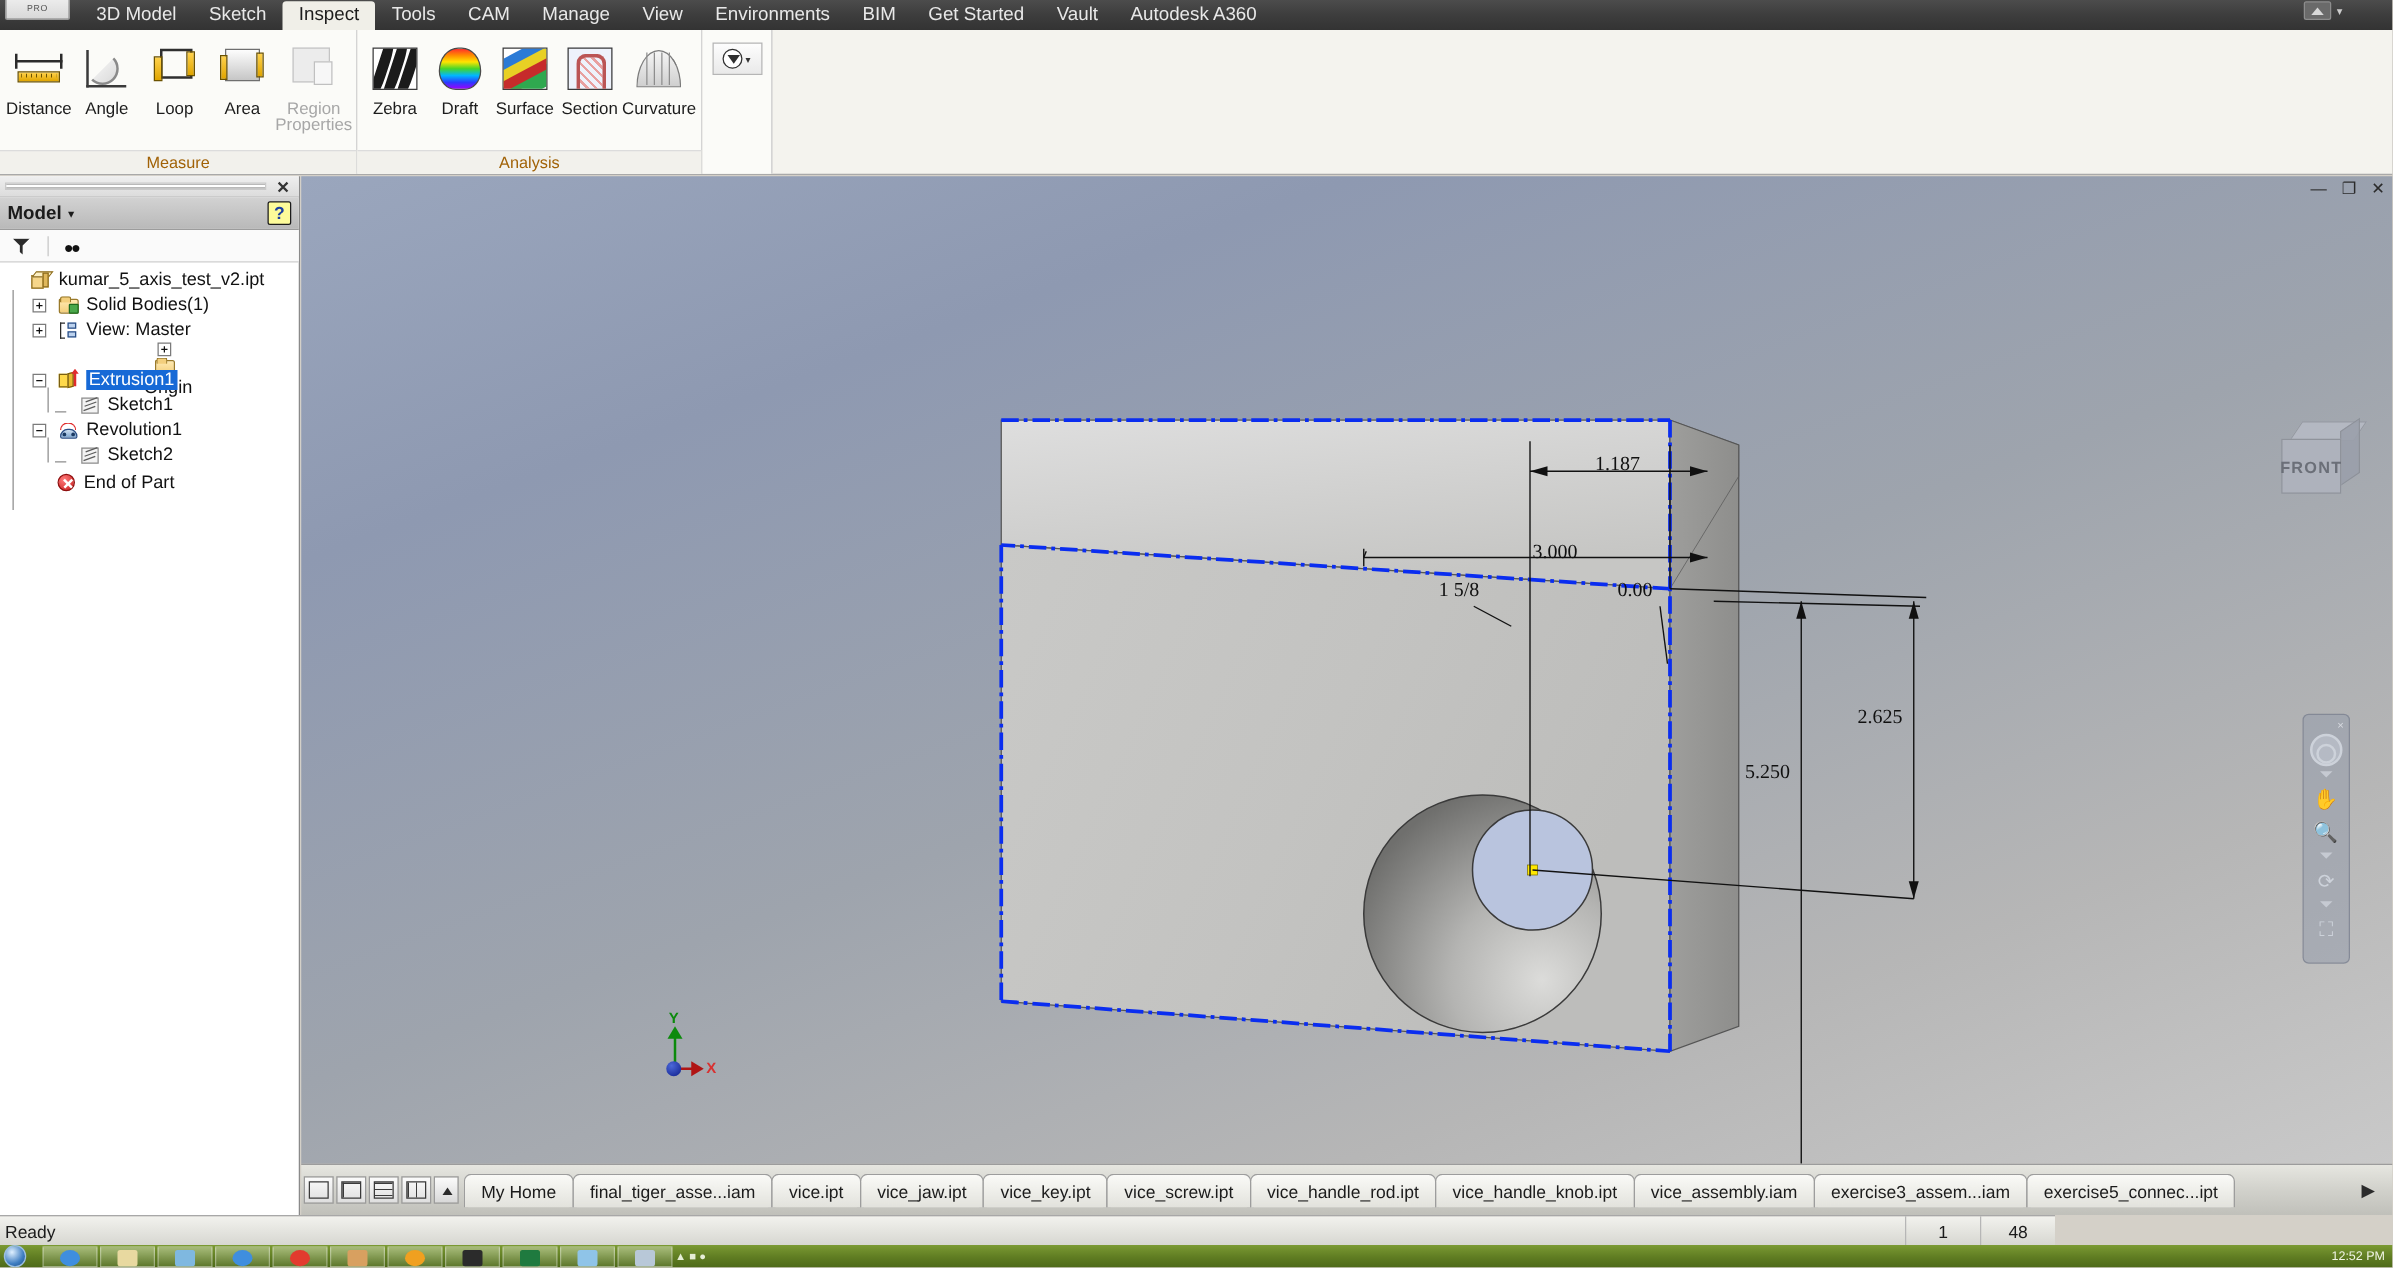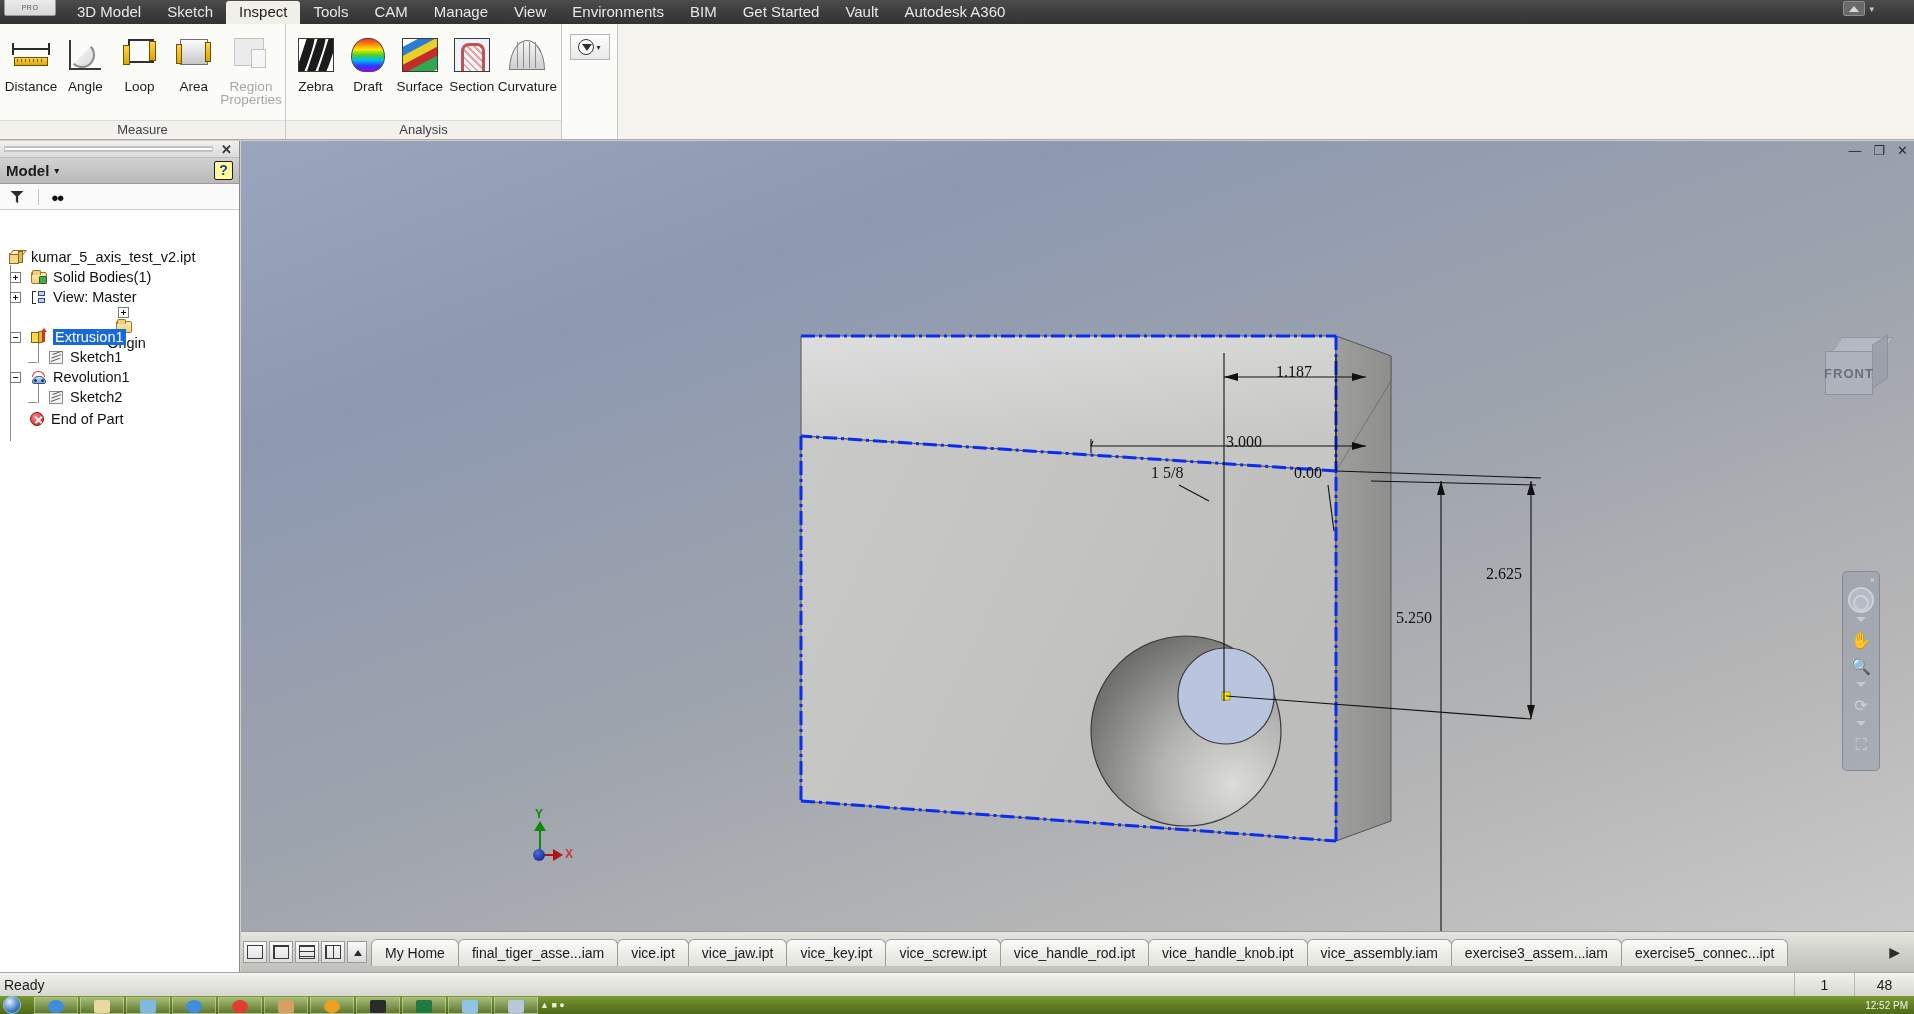--- a/index.html
+++ b/index.html
@@ -58,21 +58,21 @@
     position: absolute; left: 618px; top: 24px; right: 0; height: 116px;
     background: linear-gradient(180deg,#c9c9c9 0%,#a9a9a9 55%,#bdbdbd 100%);
   }
   .panel {
     position: relative; display: flex; flex-direction: column;
     border-right: 1px solid #c8c8c8; background: #fbfbf8;
     padding-top: 4px; z-index: 2;
   }
   .panel-items { display: flex; align-items: flex-start; height: 96px; padding: 0 4px; justify-content: space-between; }
   .panel-title {
-    text-align: center; font-size: 13px; color: #404040;
+    text-align: center; font-size: 13px; color: #a16207;
     border-top: 1px solid #dcdcdc; padding-top: 1px; height: 20px;
     background: #f2f1ec;
   }
   .bigbtn {
     width: 60px; display: flex; flex-direction: column; align-items: center;
     padding-top: 6px; cursor: default;
   }
   .bigbtn .glyph { width: 42px; height: 44px; position: relative; }
   .bigbtn .lbl { font-size: 13.5px; color: #1c1c1c; margin-top: 2px; text-align: center; line-height: 13px; }
   .bigbtn.disabled .lbl { color: #a7a7a7; }
@@ -204,21 +204,21 @@
     height: 26px; border-bottom: 1px solid #cfcfcf;
     display: flex; align-items: center; gap: 10px; padding-left: 6px; background:#fafafa;
   }
   .ibtn { width: 22px; height: 20px; position: relative; cursor: default; }
   .ic-filter { position:absolute; left:4px; top:4px; width:14px; height:13px;
     clip-path: polygon(0 0,100% 0,58% 45%,58% 100%,42% 85%,42% 45%);
     background:#2b2b2b; }
   .ic-find { position:absolute; left:2px; top:4px; width:18px; height:13px;
     color:#111; font-size:13px; line-height:13px; letter-spacing:-2px; }
   .vsep { width:1px; height:16px; background:#c6c6c6; }
-  .tree { flex:1; padding: 4px 0 0 4px; overflow:hidden; position: relative; margin-top: 33px; }
+  .tree { flex:1; padding: 4px 0 0 20px; overflow:hidden; position: relative; }
 
   .tnode { display:flex; align-items:center; height:20px; font-size:14.5px; color:#111; white-space:nowrap; position:relative; }
   .expander {
     width:11px; height:11px; border:1px solid #7b7b7b; background:#fff;
     position:relative; margin-right:3px; flex:none;
   }
   .expander::before { content:""; position:absolute; left:2px; top:4px; width:5px; height:1px; background:#111; }
   .expander.plus::after { content:""; position:absolute; left:4px; top:2px; width:1px; height:5px; background:#111; }
   .ind { flex:none; }
   .tlabel { margin-left:4px; }
@@ -336,21 +336,21 @@
     height:27px; display:flex; align-items:center; padding:0 13px;
     background: linear-gradient(180deg,#fafaf7,#e2e2dc);
     border:1px solid #9d9d9d; border-bottom:none;
     border-radius:6px 6px 0 0; font-size:14px; color:#1b1b1b;
     margin-right:-1px; white-space:nowrap; cursor:default;
   }
   .tab-next { margin-left:auto; margin-right:14px; font-size:14px; color:#2b2b2b; }
 
   
   .statusbar {
-    position:absolute; left:0; top:972px; width:1914px; height:24px;
+    position:absolute; left:0; top:972px; width:1644px; height:24px;
     background: linear-gradient(180deg,#f2f2ee,#d7d7d1);
     border-top:1px solid #a8a8a8; display:flex; align-items:center;
   }
   .statusbar .ready { font-size:14px; color:#1b1b1b; padding-left:4px; }
   .status-cell {
     width:60px; height:24px; border-left:1px solid #b6b6b6;
     display:flex; align-items:center; justify-content:center;
     font-size:14px; color:#1b1b1b;
   }
   .status-spacer { flex:1; }

